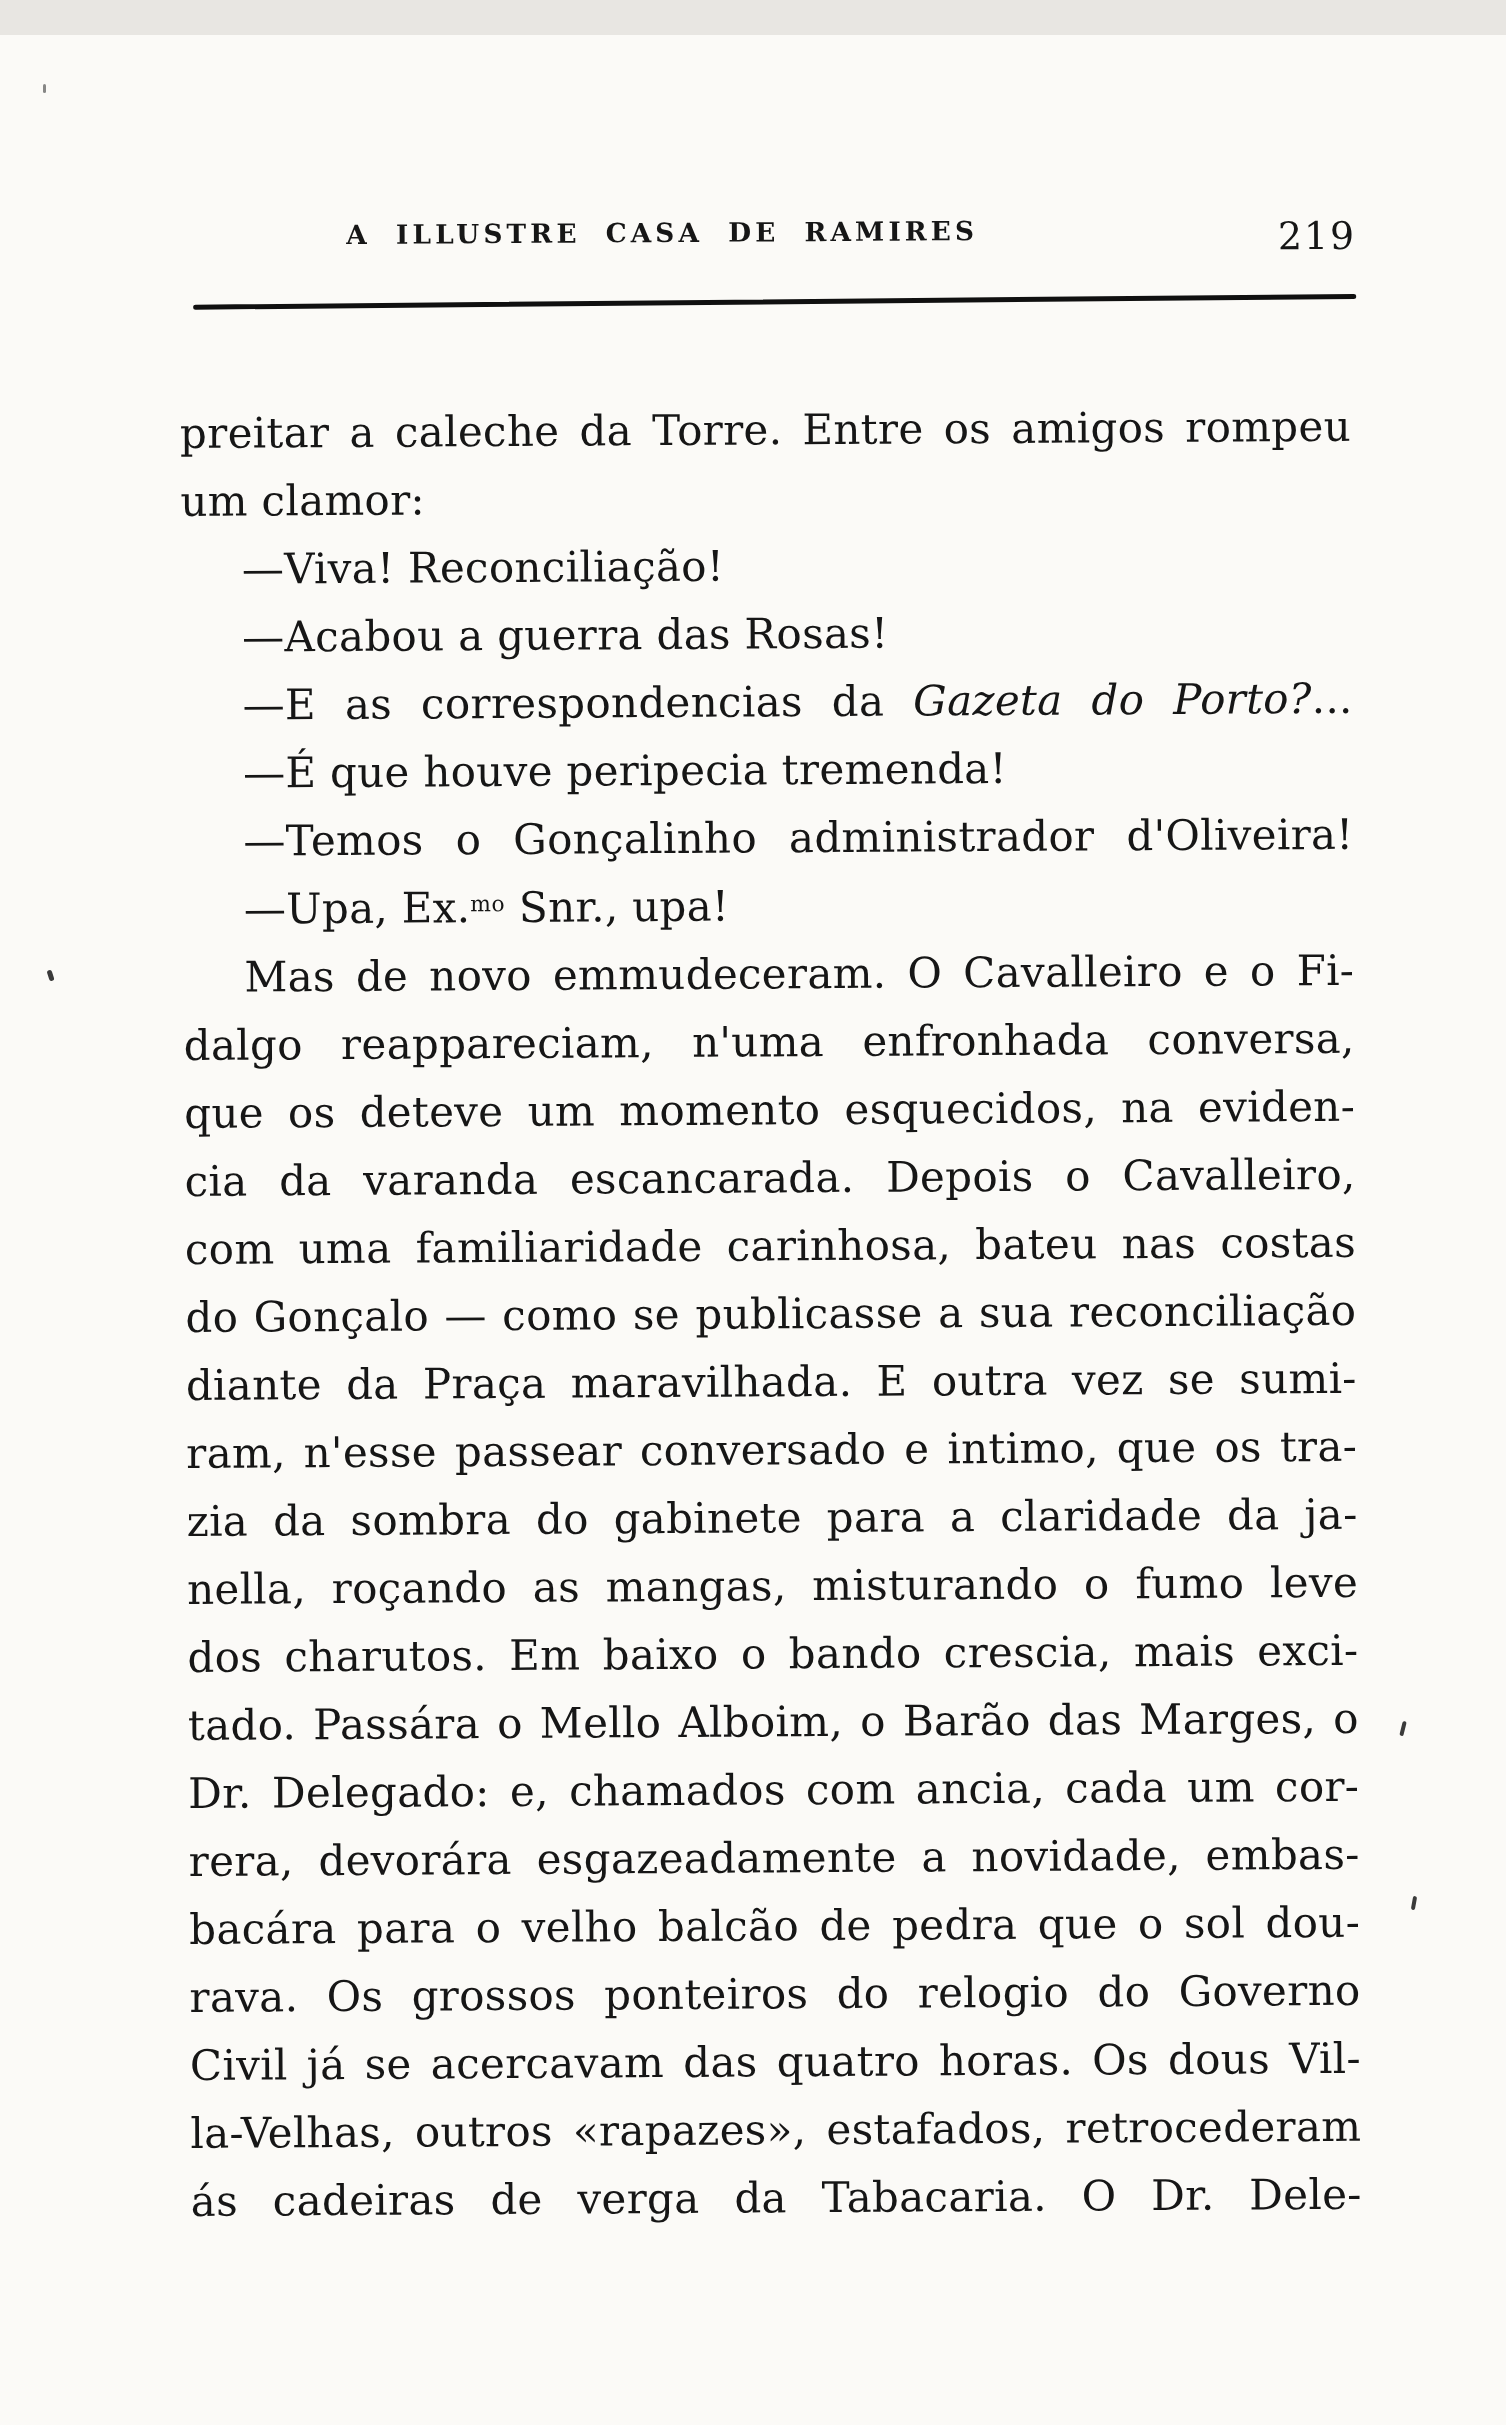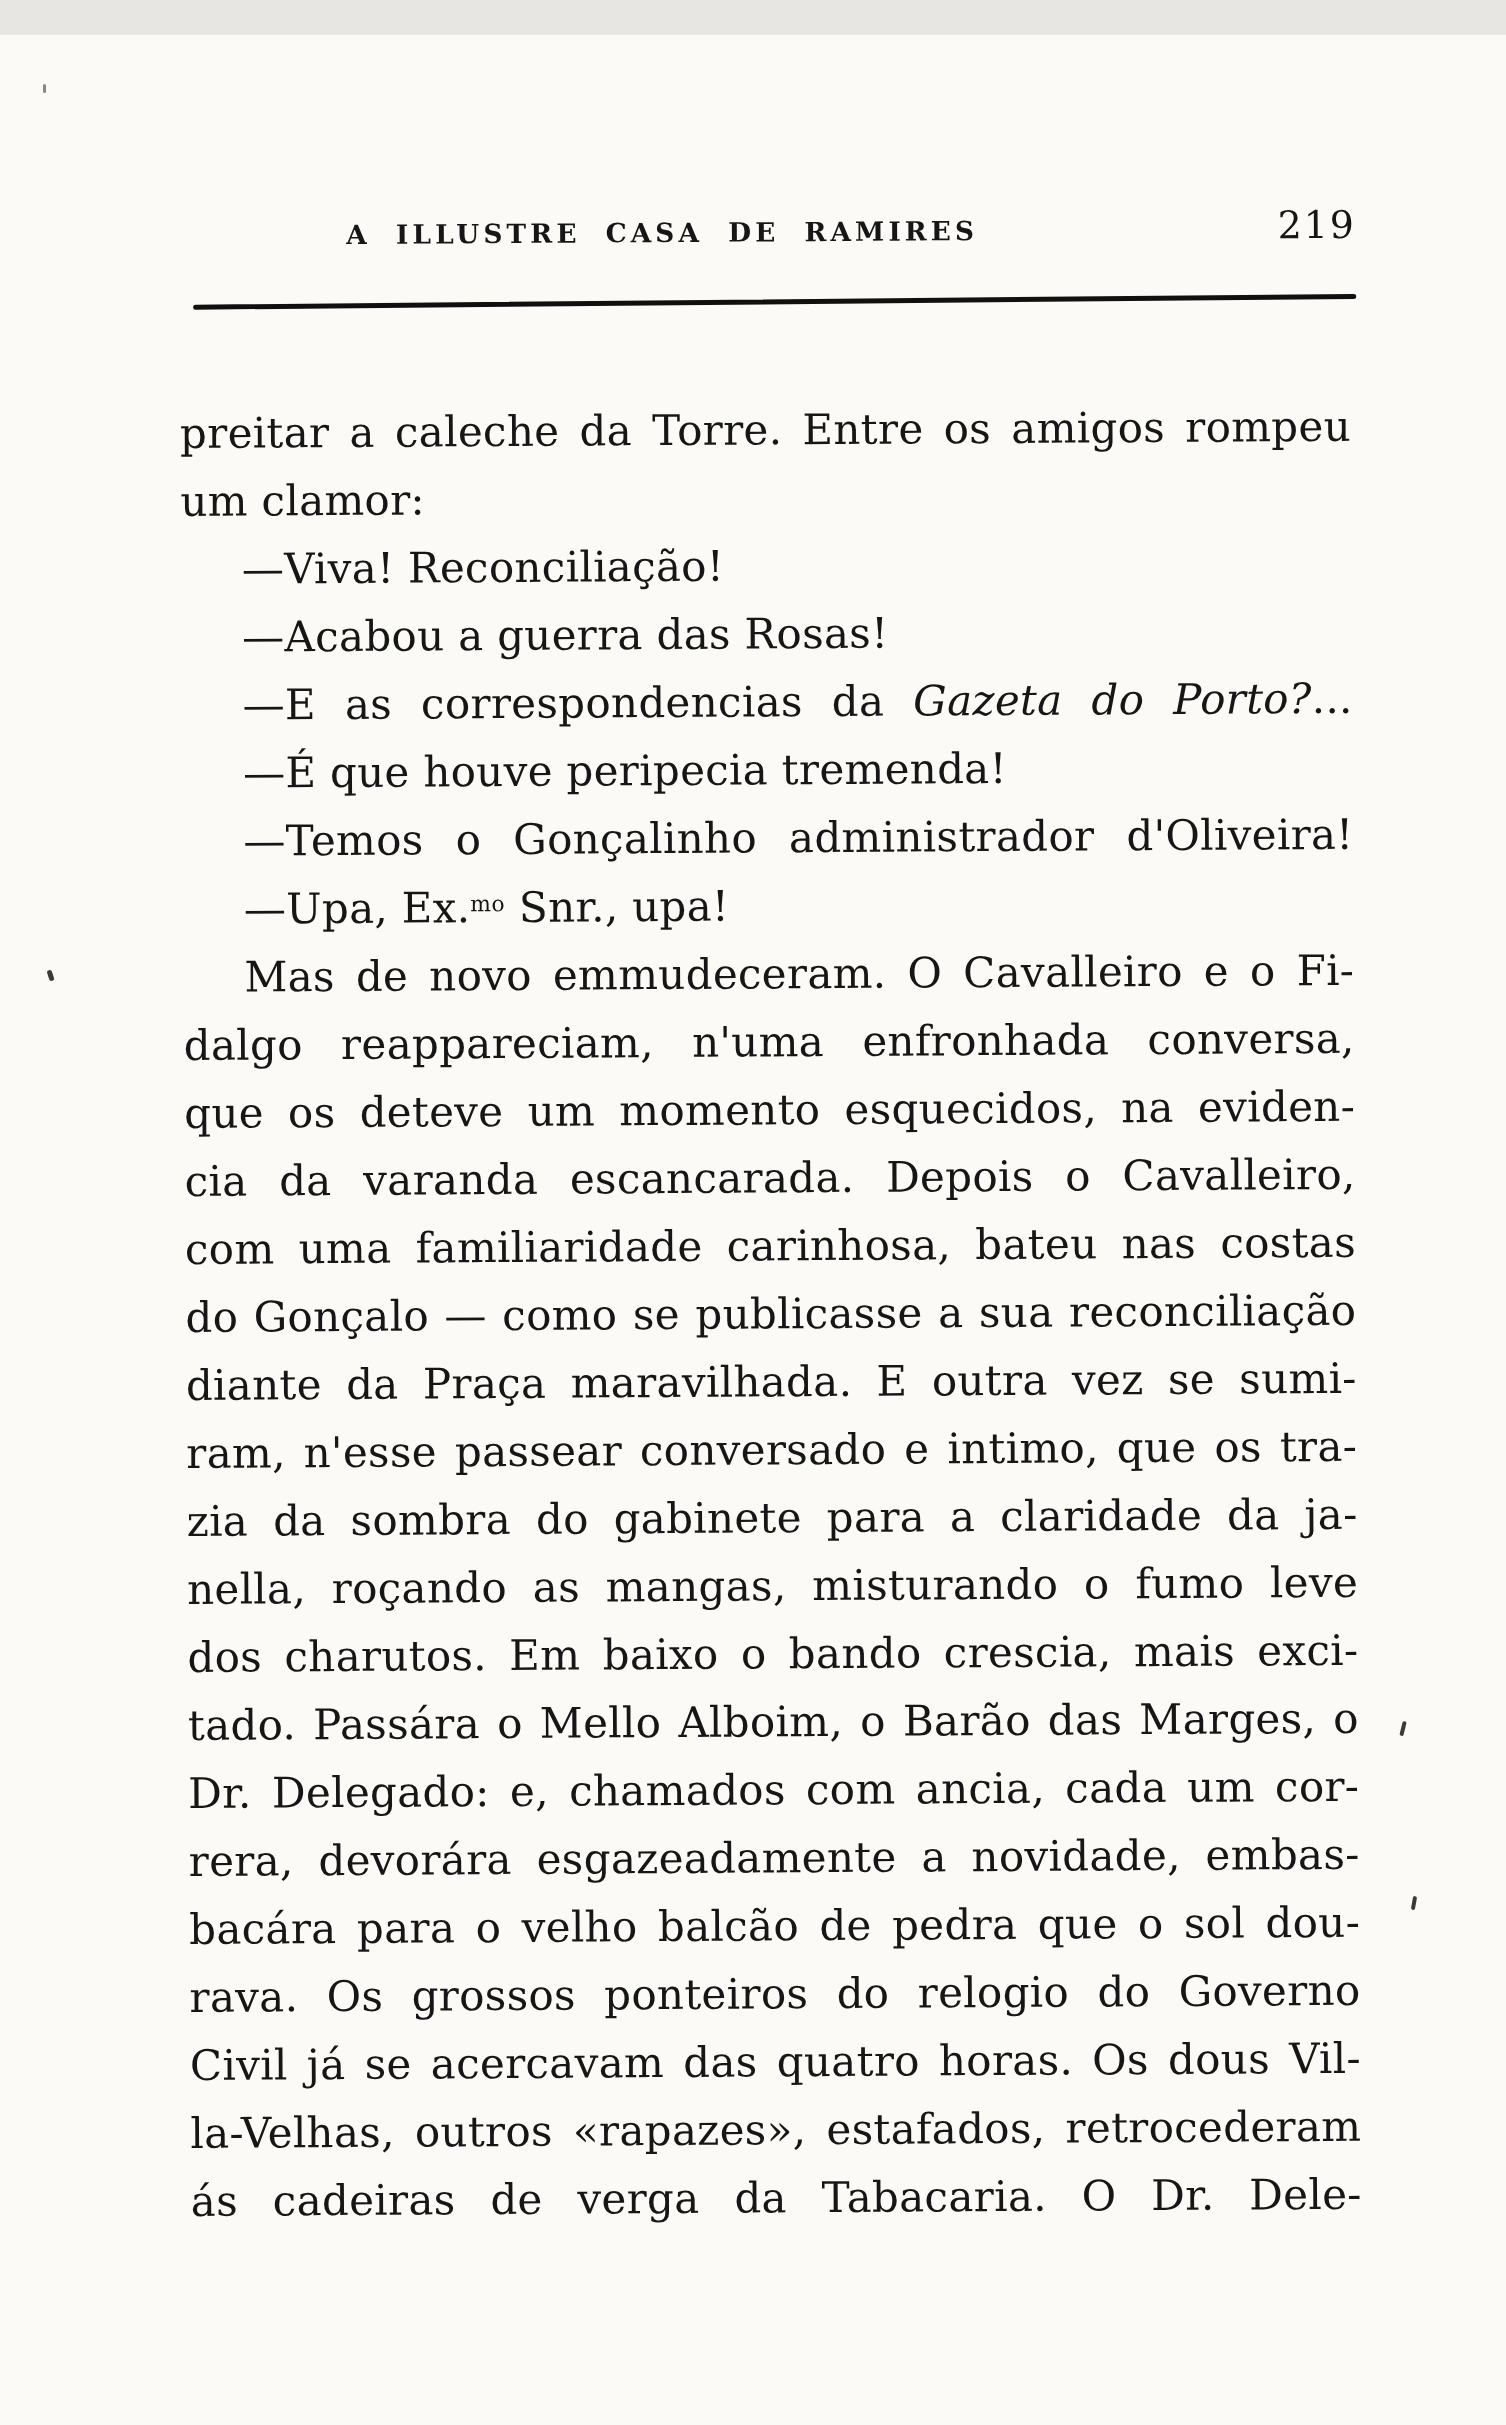--- a/index.html
+++ b/index.html
@@ -31,21 +31,21 @@
     width: 999px;
     text-align: center;
     font-size: 26.4px;
     font-weight: 700;
     letter-spacing: 4.1px;
     word-spacing: 11.8px;
     white-space: nowrap;
   }
   .page-number {
     position: absolute;
-    top: 171px;
+    top: 182px;
     right: 148px;
     font-size: 38px;
     letter-spacing: 1.8px;
   }
   .header-rule {
     position: absolute;
     top: 264px;
     left: 196px;
     width: 1163px;
     height: 4.7px;

